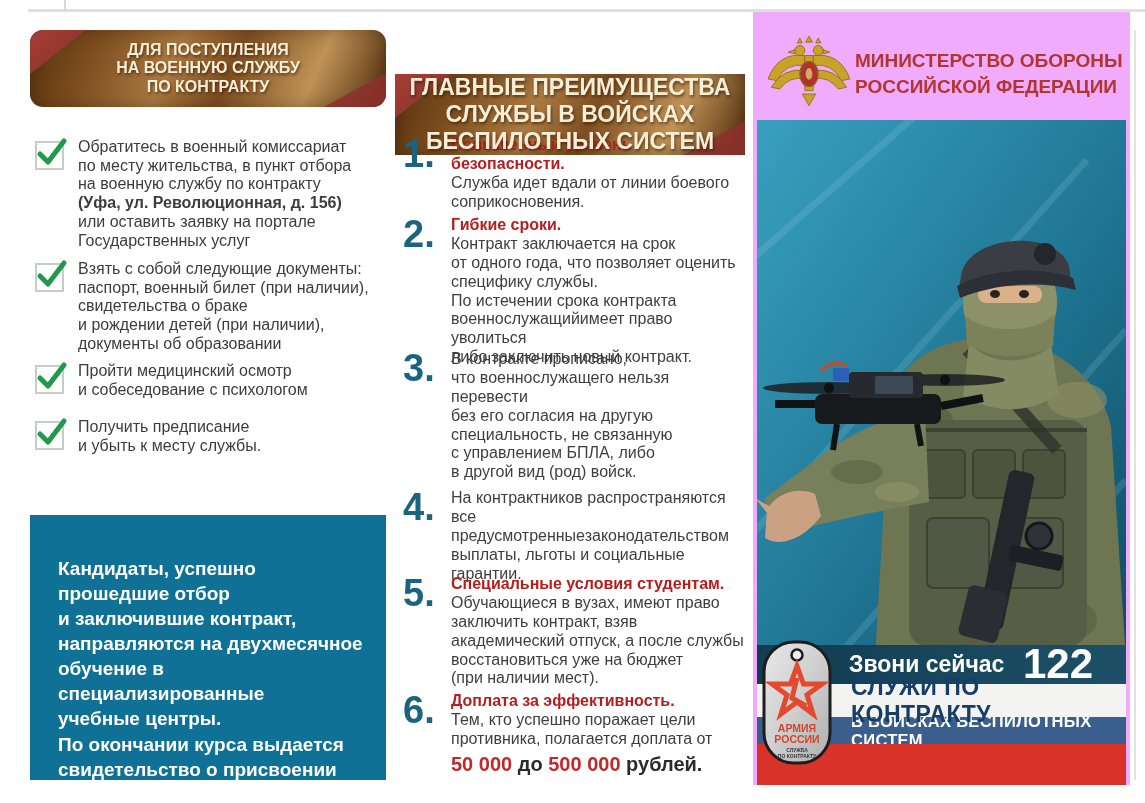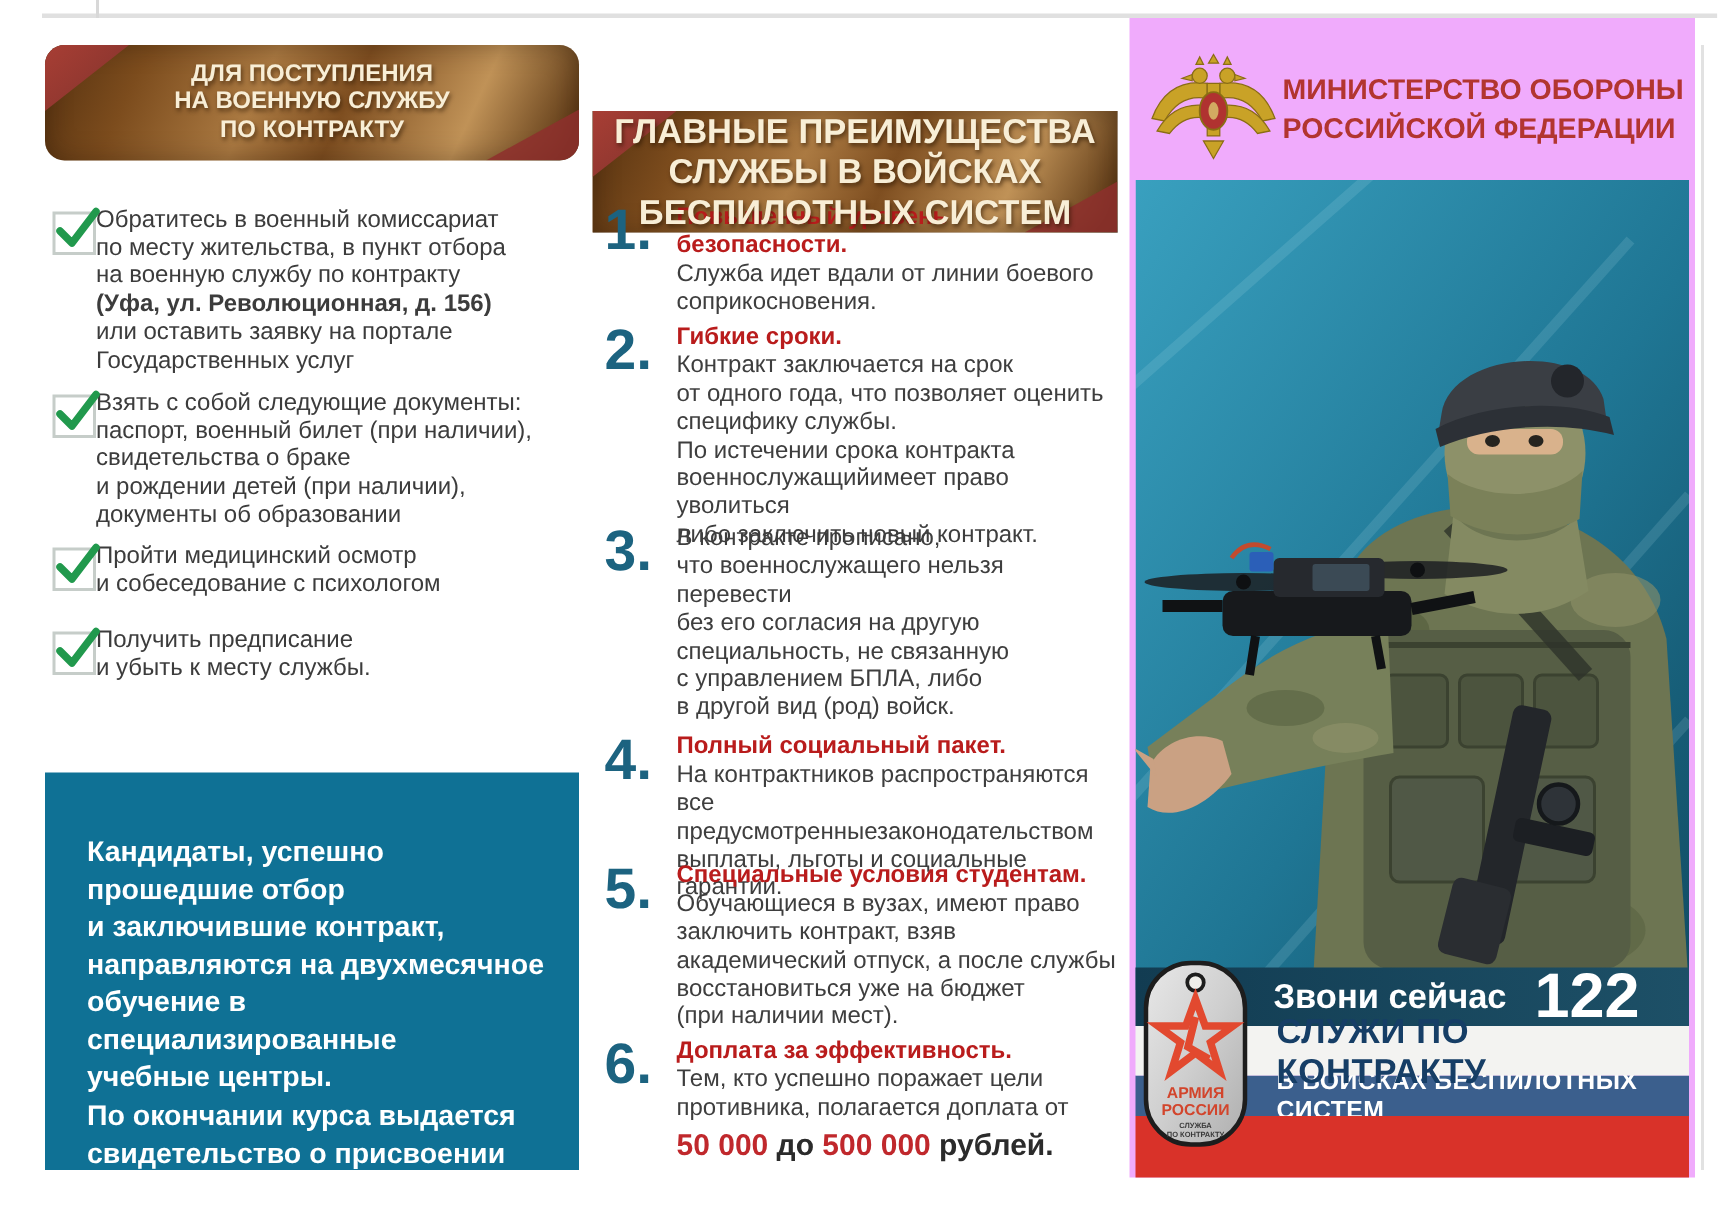--- a/index.html
+++ b/index.html
@@ -22,21 +22,21 @@
          background:linear-gradient(135deg,#b04038,#7e2f2d);
          clip-path:polygon(0 0,100% 0,0 100%);opacity:.92;}
   .plate::after{content:"";position:absolute;right:0;bottom:0;width:62px;height:34px;
          background:#8e2f2d;clip-path:polygon(100% 100%,100% 0,0 100%);opacity:.85;}
   .plate-text{position:relative;z-index:2;color:#f8eed6;font-weight:bold;text-align:center;
          line-height:1.16;text-shadow:1px 2px 3px rgba(40,20,0,.6);}
   .plate-left{left:30px;top:30px;width:356px;height:77px;font-size:16px;border-radius:13px;}
   .plate-mid{left:395px;top:30px;width:350px;height:81px;font-size:23px;margin-top:44px;}
 
   
-  .check-item{position:absolute;left:35px;width:336px;display:flex;}
+  .check-item{position:absolute;left:35px;width:336px;display:flex;gap:14px;}
   .ci1{top:138px}.ci2{top:260px}.ci3{top:362px}.ci4{top:418px}
   .checkbox{position:relative;flex:0 0 auto;width:25px;height:25px;margin-top:3px;
             background:#fff;border:2px solid #c6cdc9;}
   .checkbox svg{position:absolute;left:-3px;top:-8px;}
   .check-text{font-size:16px;line-height:1.17;color:#3c3c3c;}
 
   
   .note-box{position:absolute;left:30px;top:515px;width:356px;height:265px;background:#0f7195;
             box-sizing:border-box;padding:41px 20px 0 28px;color:#fff;font-weight:bold;
             font-size:19px;line-height:1.32;}
@@ -183,21 +183,20 @@
 без его согласия на другую
 специальность, не связанную
 с управлением БПЛА, либо
 в другой вид (род) войск.</span>
       </div>
     </div>
 
     <div class="benefit b4">
       <div class="bnum">4.</div>
       <div class="btext">
-        <span class="btitle">Полный социальный пакет.</span>
         <span class="preline">На контрактников распространяются все
 предусмотренныезаконодательством
 выплаты, льготы и социальные гарантии.</span>
       </div>
     </div>
 
     <div class="benefit b5">
       <div class="bnum">5.</div>
       <div class="btext">
         <span class="btitle">Специальные условия студентам.</span>

